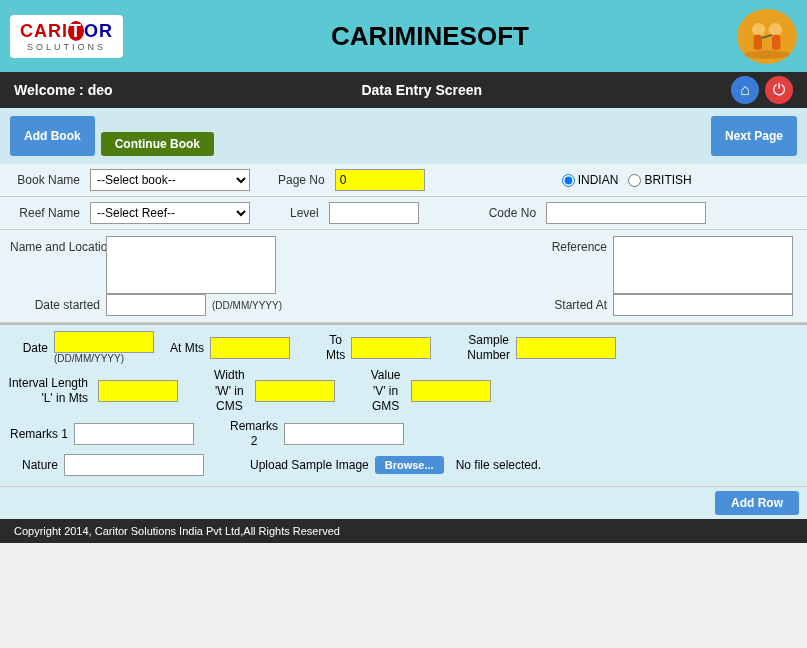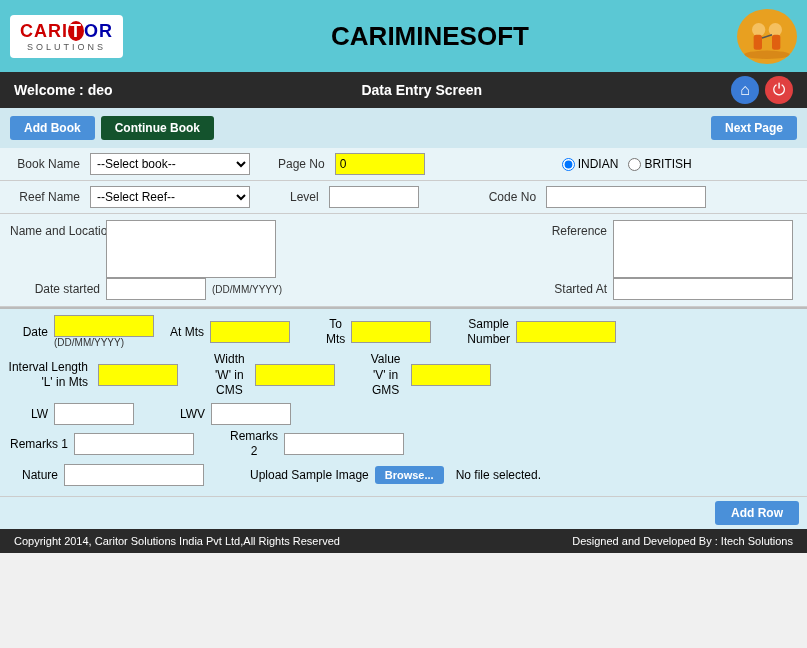--- a/index.html
+++ b/index.html
@@ -21,21 +21,21 @@
     .nav-icons { display: flex; gap: 6px; }
     .nav-icon { width: 28px; height: 28px; border-radius: 50%; display: flex; align-items: center; justify-content: center; font-size: 16px; cursor: pointer; }
     .nav-icon.home { background: #3a7bd5; color: white; }
     .nav-icon.power { background: #e04040; color: white; }
 
     
     .toolbar { background: #d0e8f0; padding: 8px 10px; display: flex; justify-content: space-between; }
     .toolbar-left { display: flex; gap: 6px; }
     .btn { padding: 5px 14px; border: none; border-radius: 3px; cursor: pointer; font-size: 12px; font-weight: bold; color: white; }
     .btn-blue { background: #4a90d9; }
-    .btn-green { background: #14532d; }
+    .btn-green { background: #4d7c0f; margin-top: 16px; }
     .btn-next { background: #4a90d9; }
     .form-label { color: #333; font-size: 12px; white-space: nowrap; }
     .form-input { border: 1px solid #999; padding: 2px 4px; font-size: 12px; height: 22px; background: white; }
     .form-input.yellow { background: #ffff00; }
     .select-box { border: 1px solid #999; background: white; font-size: 12px; height: 22px; padding: 1px 2px; }
     .radio-group { display: flex; align-items: center; gap: 10px; margin-left: 20px; padding-left: 47px; }
     .radio-label { display: flex; align-items: center; gap: 3px; font-size: 12px; }
     .name-loc-input { border: 1px solid #999; background: white; width: 170px; height: 60px; resize: none; font-size: 12px; }
 
     
@@ -167,26 +167,20 @@
 
   <div class="grid-row" style="align-items:center;">
     <span class="grid-label" style="width:80px;text-align:right;line-height:1.3;">Interval Length<br>'L' in Mts</span>
     <input class="grid-input" type="text" style="width: 80px; margin-left: 4px;">
     <span class="grid-label" style="margin-left:30px;text-align:center;line-height:1.3;">Width<br>'W' in<br>CMS</span>
     <input class="grid-input" type="text" style="width: 80px; margin-left: 4px;">
     <span class="grid-label" style="margin-left:30px;text-align:center;line-height:1.3;">Value<br>'V' in<br>GMS</span>
     <input class="grid-input" type="text" style="width: 80px; margin-left: 4px;">
   </div>
 
-  <div class="grid-row">
-    <span class="grid-label" style="width:40px;text-align:right;">LW</span>
-    <input class="grid-input white" type="text" style="width: 80px;">
-    <span class="grid-label" style="margin-left:40px;">LWV</span>
-    <input class="grid-input white" type="text" style="width: 80px;">
-  </div>
 
   <div class="grid-row">
     <span class="grid-label" style="width:60px;text-align:right;">Remarks 1</span>
     <input class="grid-input white" type="text" style="width: 120px;">
     <span class="grid-label" style="margin-left:30px;text-align:center;line-height:1.3;">Remarks<br>2</span>
     <input class="grid-input white" type="text" style="width: 120px;">
   </div>
 
   <div class="grid-row">
     <span class="grid-label" style="width:50px;text-align:right;">Nature</span>
@@ -196,14 +190,13 @@
     <span class="grid-label" style="margin-left:6px;">No file selected.</span>
   </div>
 </div>
 
 <div class="add-row-bar">
   <button class="btn-addrow">Add Row</button>
 </div>
 
 <div class="footer">
   <span>Copyright 2014, Caritor Solutions India Pvt Ltd,All Rights Reserved</span>
-  <span>Designed and Developed By : Itech Solutions</span>
 </div>
 
 </body></html>

